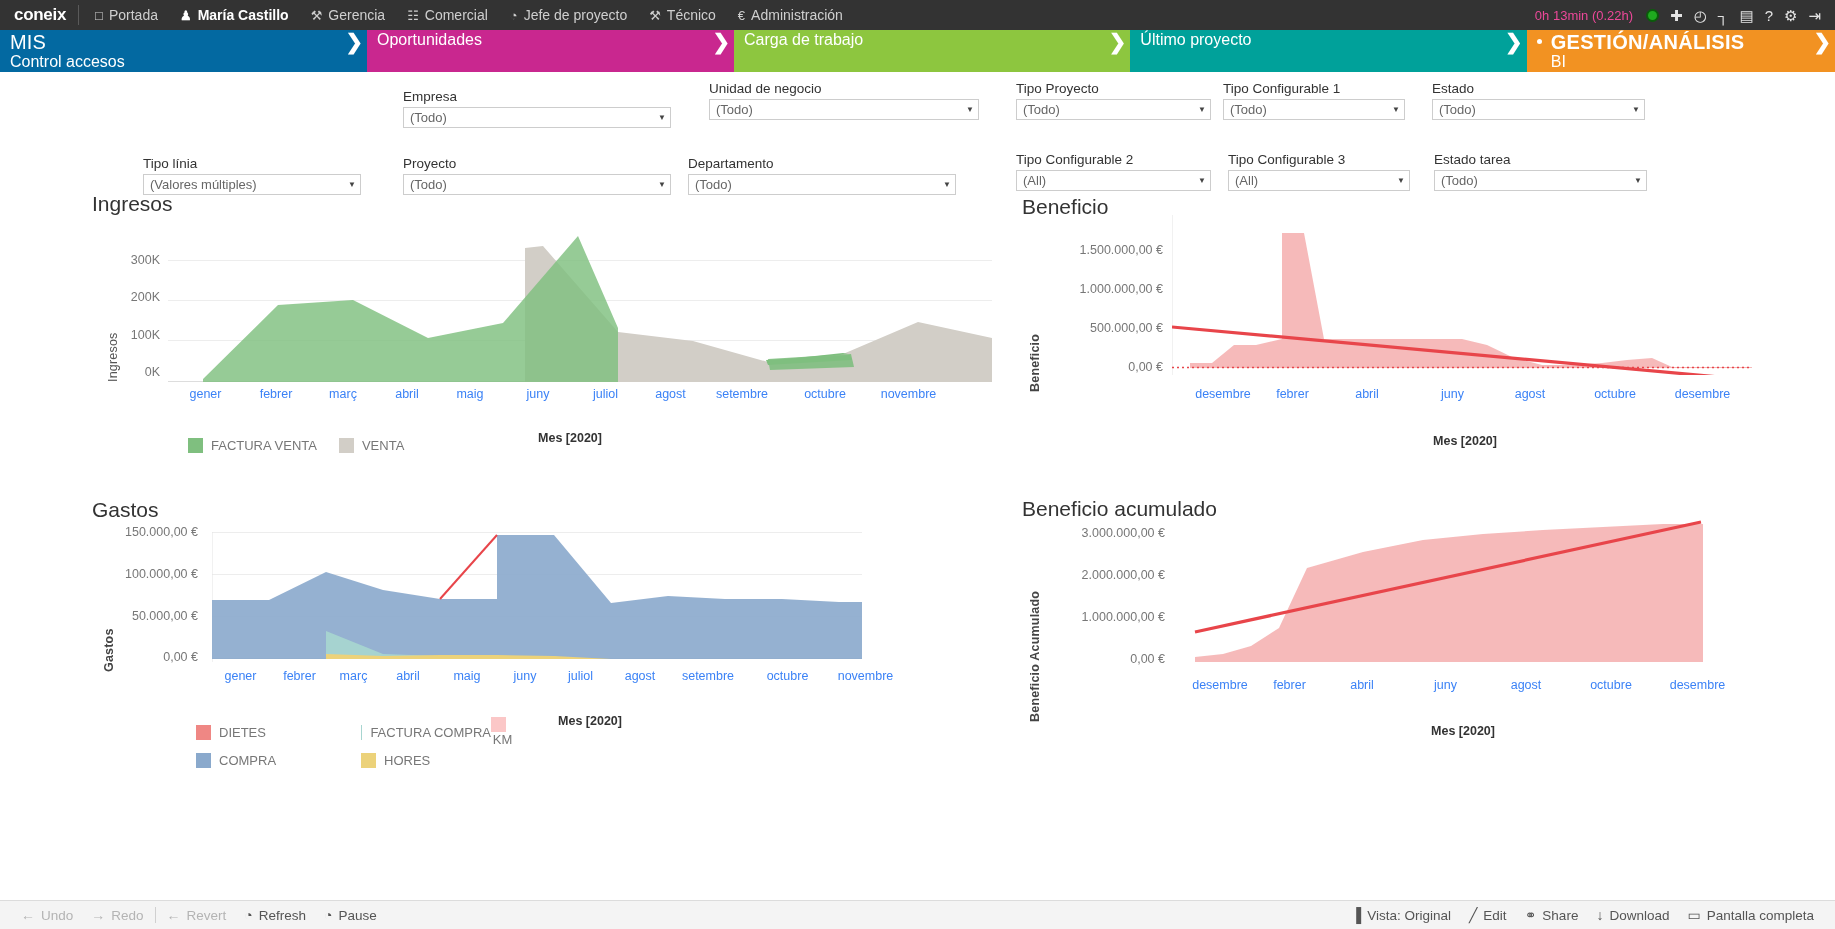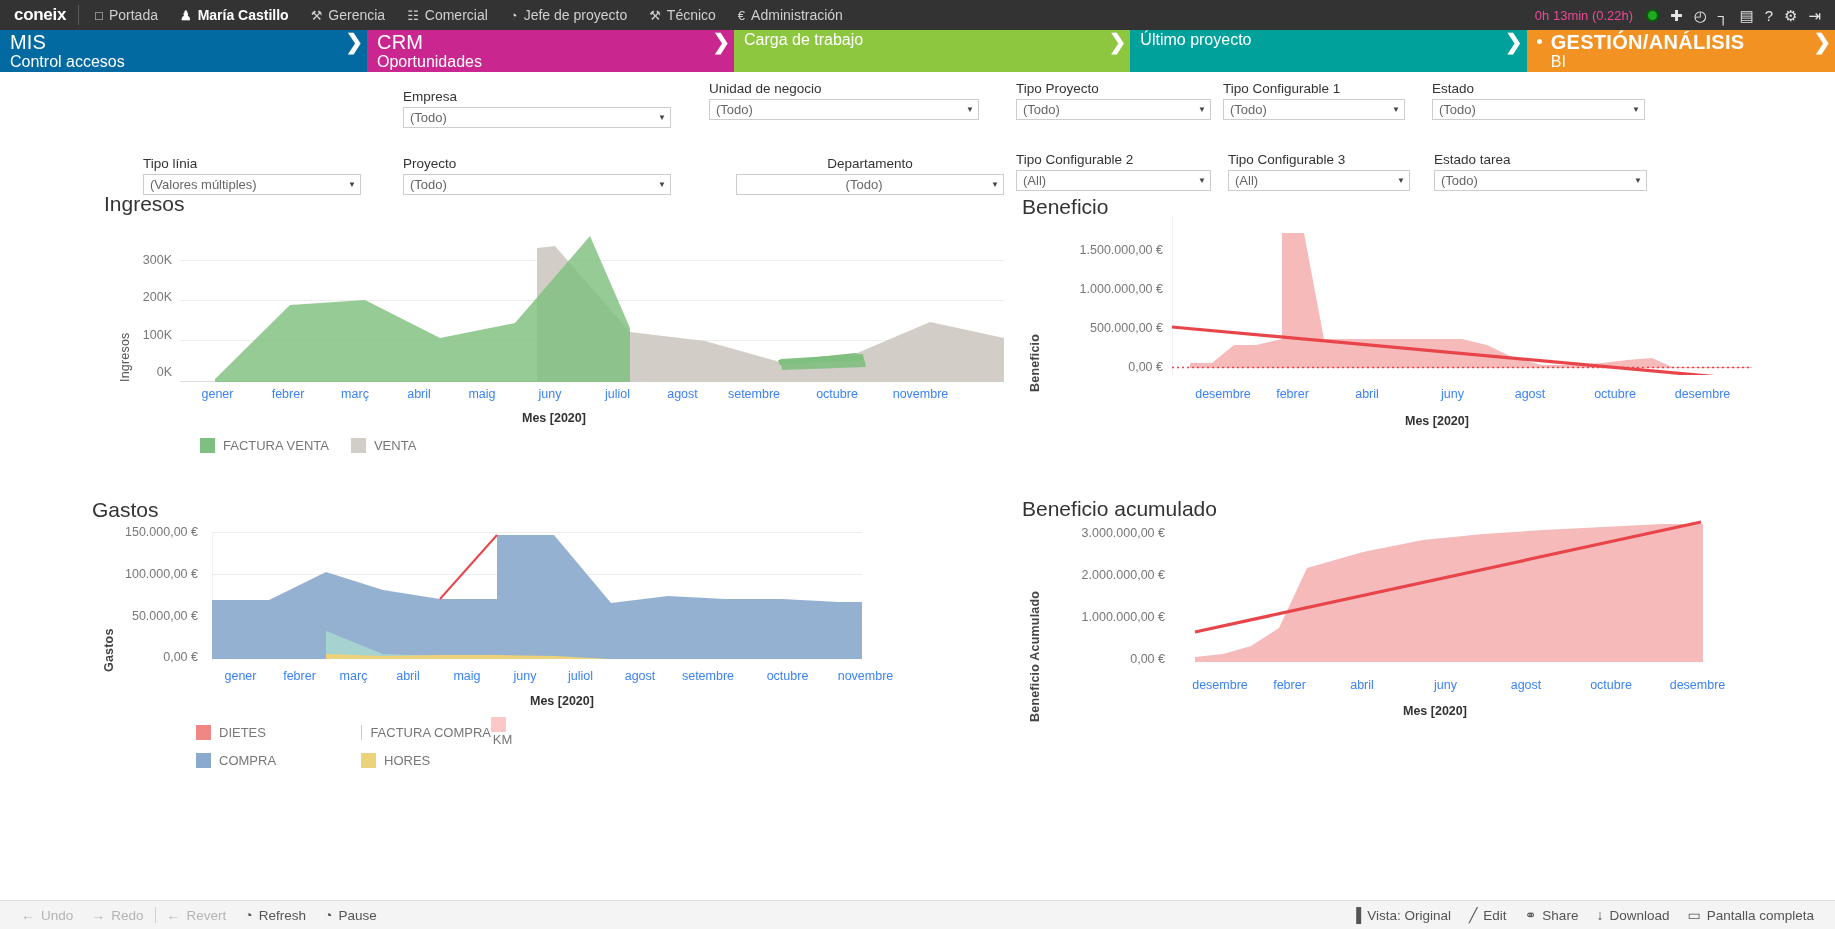--- a/index.html
+++ b/index.html
@@ -92,21 +92,21 @@
   .charts { position: relative; }
   .panel { position: absolute; }
   .ptitle { font-size: 21px; color: #333333; font-weight: normal; }
   .axis-y-title {
     position: absolute; writing-mode: vertical-rl; transform: rotate(180deg);
     font-size: 12.5px; color: #555; letter-spacing: .2px;
   }
   .axis-y-title.bold { font-weight: bold; color: #444; }
   .ytick { position: absolute; font-size: 12.5px; color: #777777; text-align: right; white-space: nowrap; }
   .xtick { position: absolute; font-size: 12.5px; color: #3b82f6; text-align: center; white-space: nowrap; }
-  .xtitle { position: absolute; font-size: 12.5px; color: #333; font-weight: bold; text-align: left; }
+  .xtitle { position: absolute; font-size: 12.5px; color: #333; font-weight: bold; text-align: center; margin-top: 20px; }
   .plot { position: absolute; overflow: visible; }
   .legend { position: absolute; display: flex; flex-wrap: wrap; }
   .lg-item { display: flex; align-items: center; margin-right: 22px; margin-bottom: 6px; }
   .lg-sw { width: 15px; height: 15px; margin-right: 8px; }
   .lg-tx { font-size: 13px; color: #777777; white-space: nowrap; }
 
   
   .bottombar {
     position: absolute; left: 0; bottom: 0; width: 1835px; height: 29px;
     background: #f4f4f4; border-top: 1px solid #dcdcdc;
@@ -168,21 +168,20 @@
   </div>
 </div>
 
 <div class="ribbon">
   <div class="rib rib-mis">
     <span class="rtitle">MIS</span>
     <span class="rsub">Control accesos</span>
     <span class="chev">❯</span>
   </div>
   <div class="rib rib-crm">
-    <span class="rtitle">CRM</span>
     <span class="rsub">Oportunidades</span>
     <span class="chev">❯</span>
   </div>
   <div class="rib rib-plan">
     <span class="rsub">Carga de trabajo</span>
     <span class="chev">❯</span>
   </div>
   <div class="rib rib-proy">
     <span class="rsub">Último proyecto</span>
     <span class="chev">❯</span>
@@ -247,21 +246,21 @@
   </div>
 
   <div class="fgroup" style="left:403px; top:84px; width:268px;">
     <div class="flabel">Proyecto</div>
     <div class="fselect">
       <span class="val">(Todo)</span>
       <span class="caret">▼</span>
     </div>
   </div>
 
-  <div class="fgroup" style="left:736px; top:84px; width:268px;text-align:center;">
+  <div class="fgroup" style="left:688px; top:84px; width:268px;">
     <div class="flabel">Departamento</div>
     <div class="fselect">
       <span class="val">(Todo)</span>
       <span class="caret">▼</span>
     </div>
   </div>
 
   <div class="fgroup" style="left:1016px; top:80px; width:195px;">
     <div class="flabel">Tipo Configurable 2</div>
     <div class="fselect">
@@ -282,21 +281,21 @@
     <div class="flabel">Estado tarea</div>
     <div class="fselect">
       <span class="val">(Todo)</span>
       <span class="caret">▼</span>
     </div>
   </div>
 </div>
 
 <div class="charts">
 
-  <div class="panel" style="left:12px; top:0; width:1010px; height:300px;">
+  <div class="panel" style="left:0; top:0; width:1010px; height:300px;">
     <div class="ptitle" style="position:absolute;left:92px;top:2px;">Ingresos</div>
     <div class="axis-y-title" style="left:106px; top:72px; height:120px;">Ingresos</div>
 
     <div class="ytick" style="left:100px; top:175px; width:60px;">0K</div>
     <div class="ytick" style="left:100px; top:138px; width:60px;">100K</div>
     <div class="ytick" style="left:100px; top:100px; width:60px;">200K</div>
     <div class="ytick" style="left:100px; top:63px; width:60px;">300K</div>
 
     <div class="plot" style="left:168px; top:28px; width:824px; height:164px;">
       <svg width="824" height="164" viewBox="0 0 824 164" preserveAspectRatio="none">

